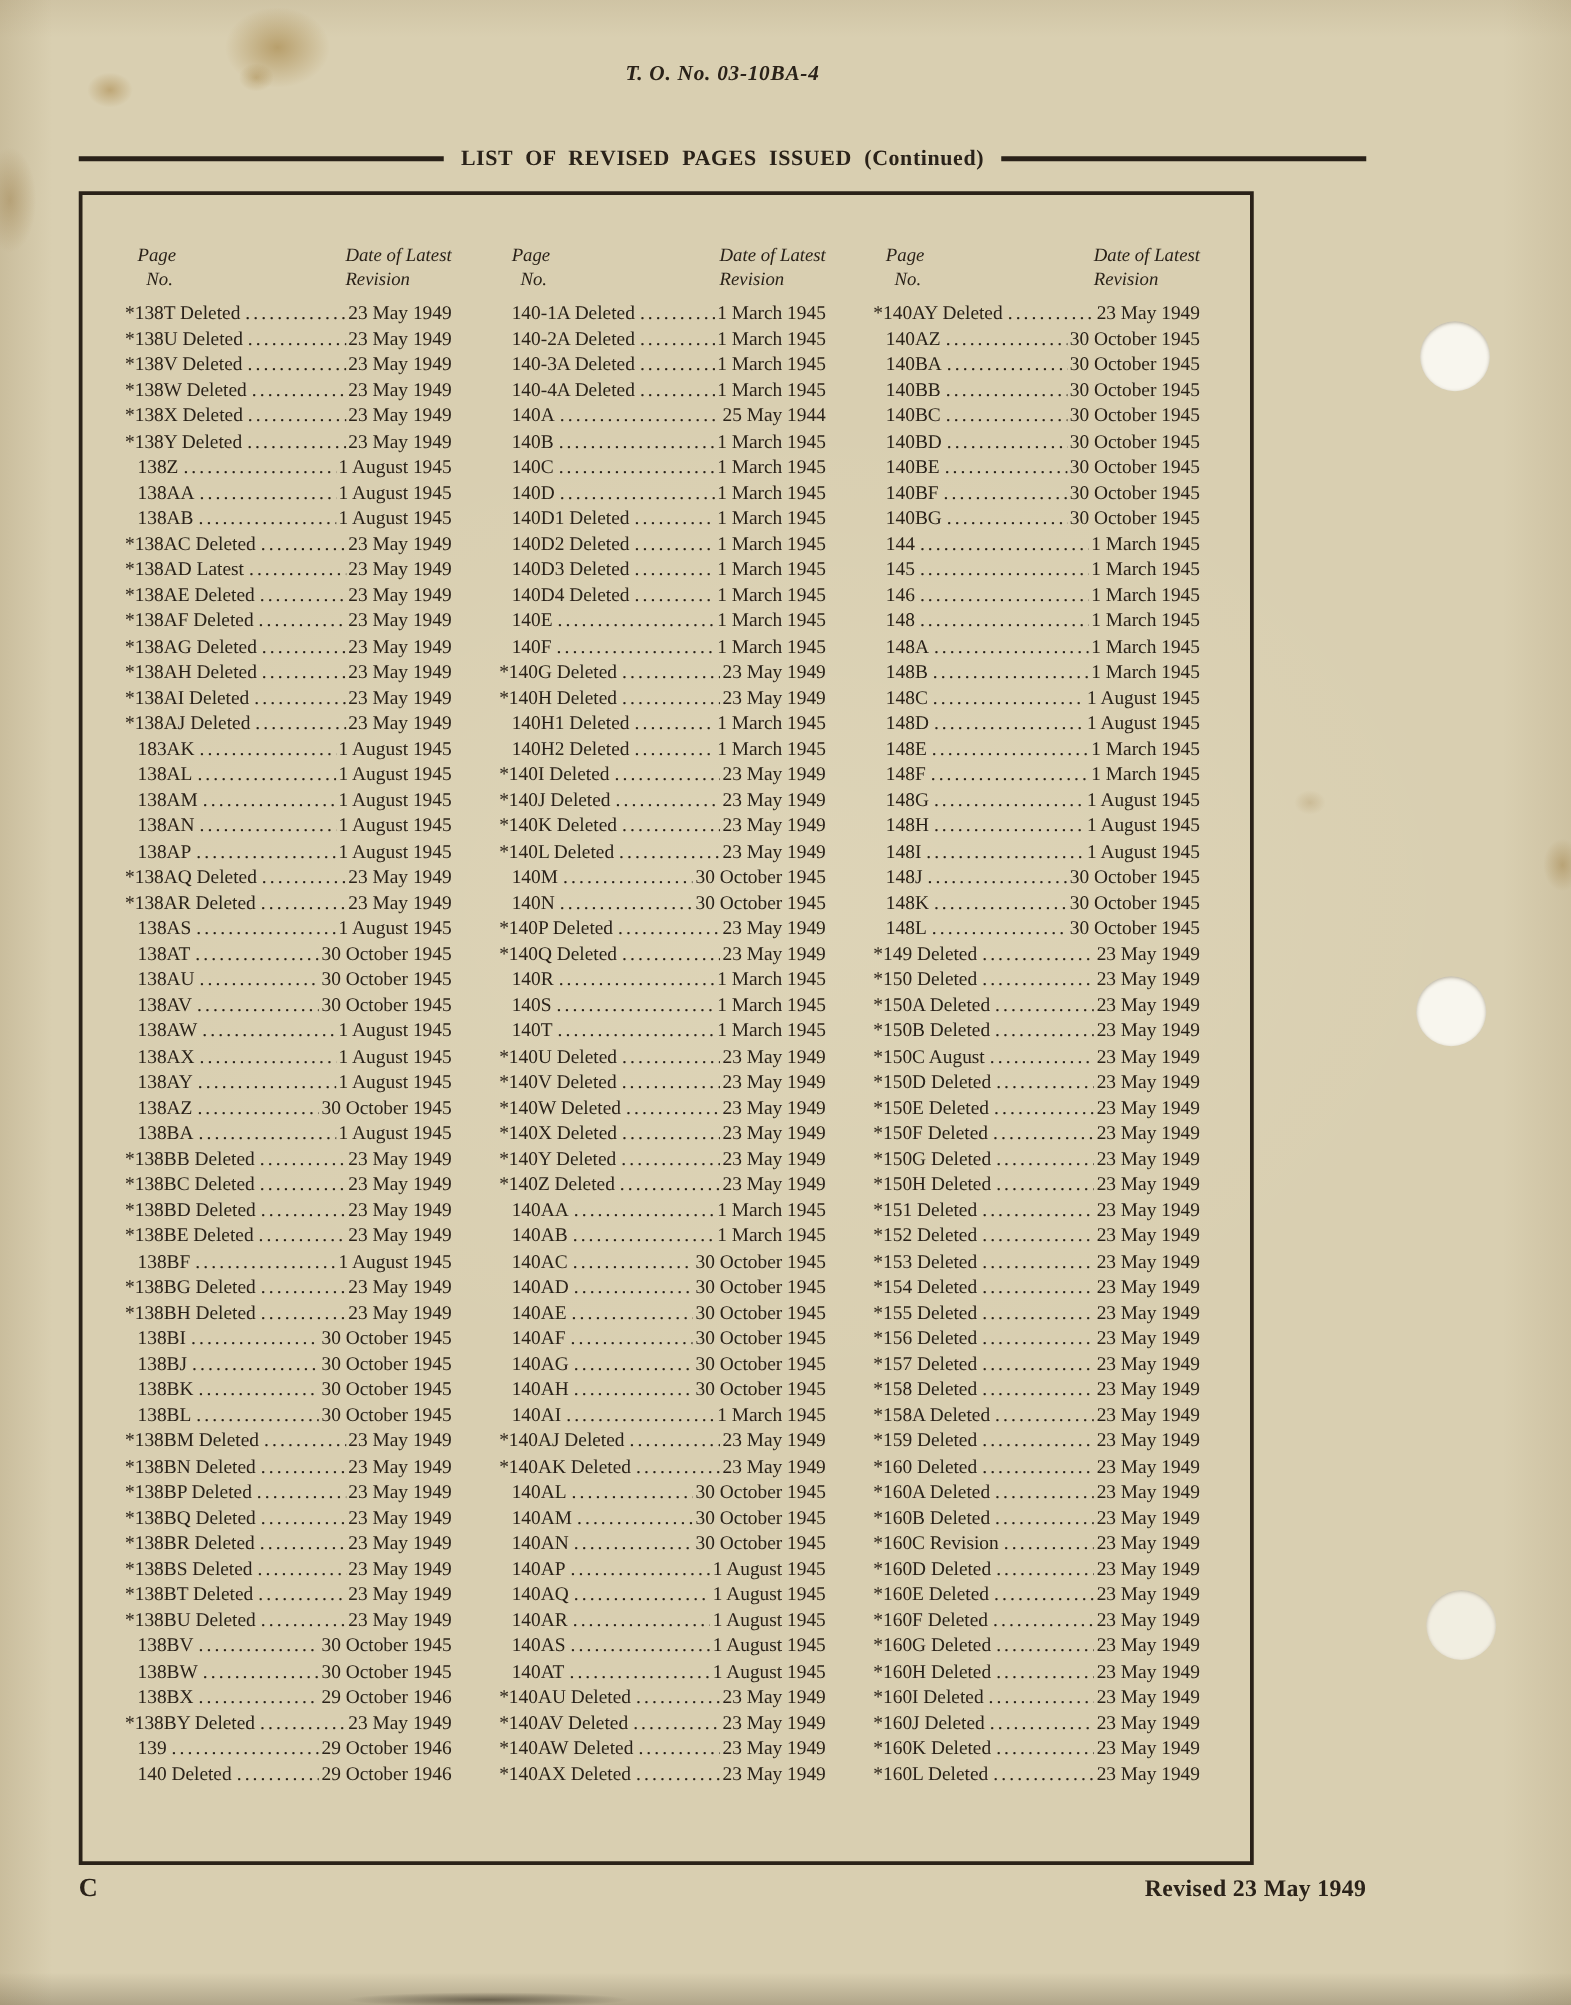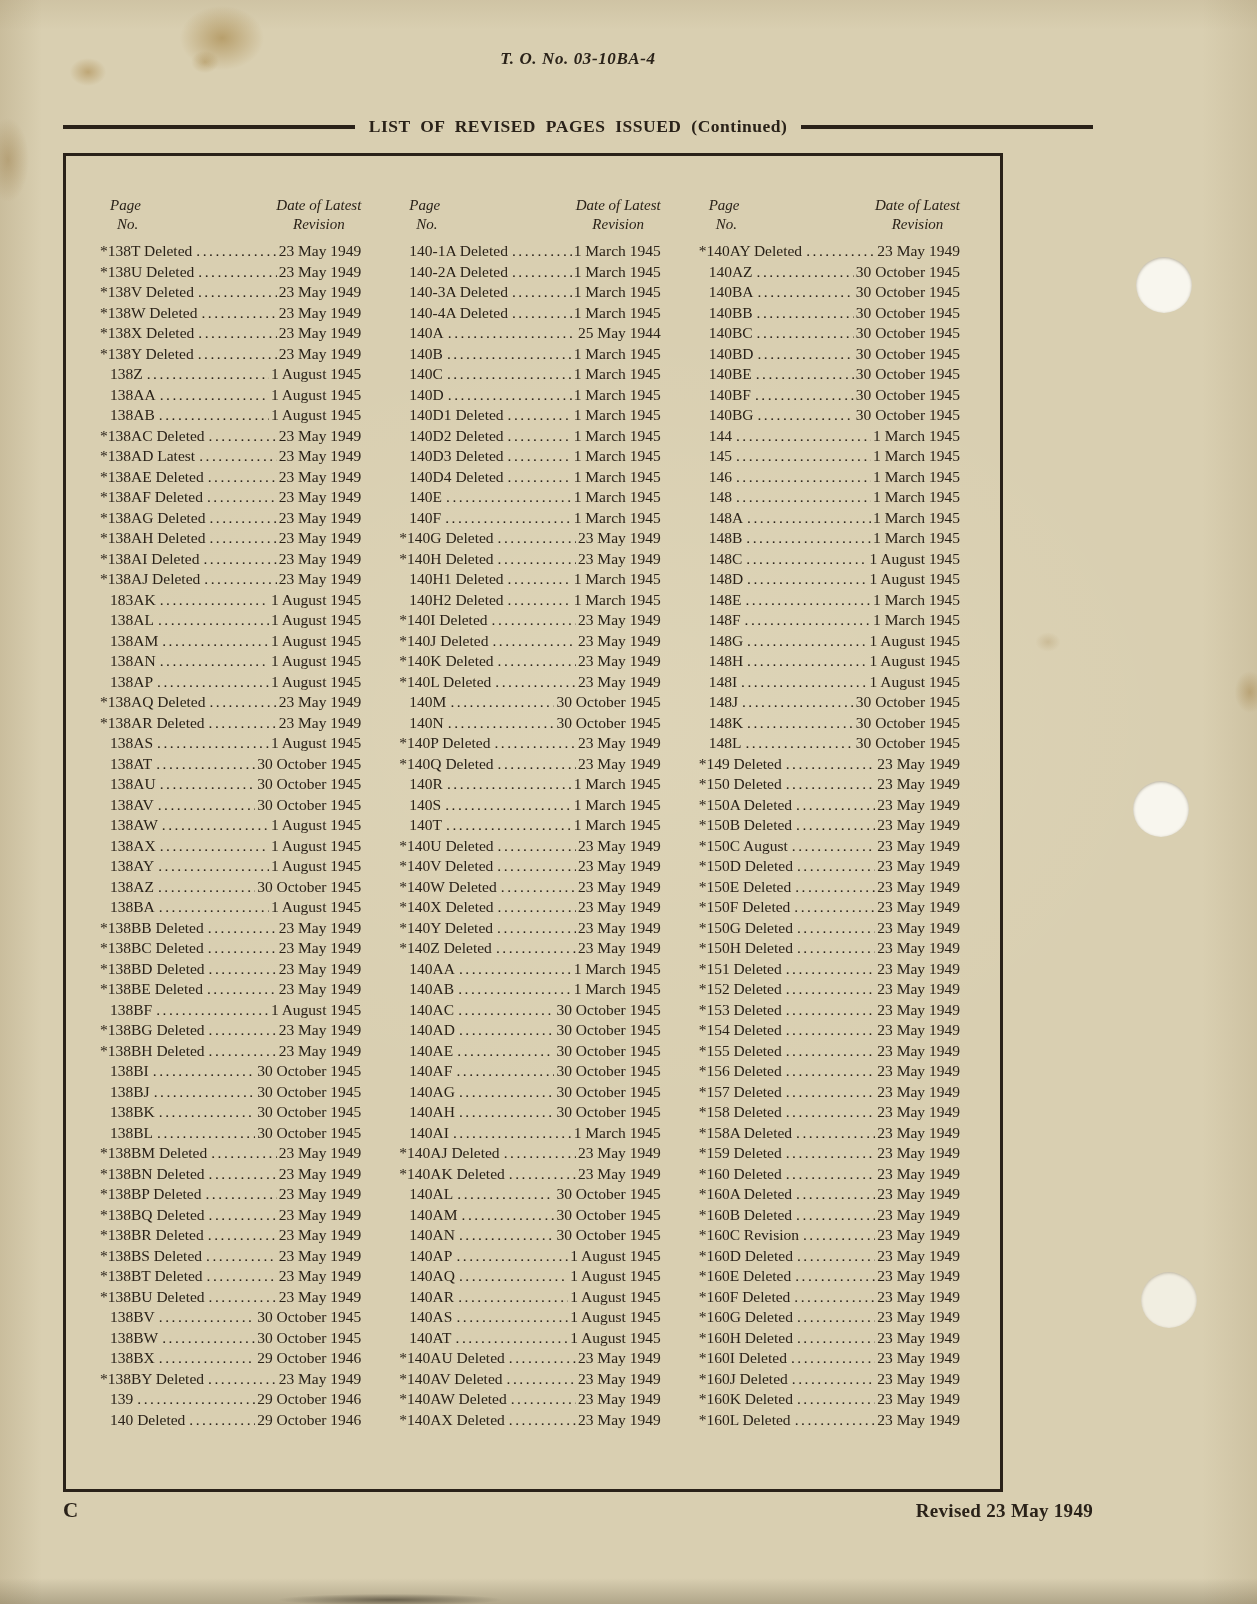--- a/index.html
+++ b/index.html
@@ -55,21 +55,21 @@
     margin-top:24px;
   }
   .columns { display:flex; gap:38px; }
   .col { flex:1; min-width:0; }
   .col-head {
     display:flex; justify-content:space-between;
     font-style:italic; font-size:15px; line-height:19px; margin-bottom:7px;
   }
   .col-head .ph { padding-left:10px; }
   .col-head .ph .l2 { padding-left:7px; }
-  .col-head .dh .l2 { text-align:center; }
+  .col-head .dh .l2 { }
   .row {
     display:flex; align-items:baseline;
     height:20.5px; line-height:20.5px; font-size:15.5px; white-space:nowrap;
   }
   .row.indent { padding-left:10px; }
   .row .leader { flex:1; overflow:hidden; letter-spacing:2.5px; margin:0 2px 0 4px; }
   .footer {
     position:absolute; left:63px; top:1498px; width:1030px;
     display:flex; justify-content:space-between; align-items:baseline; font-weight:bold;
   }

